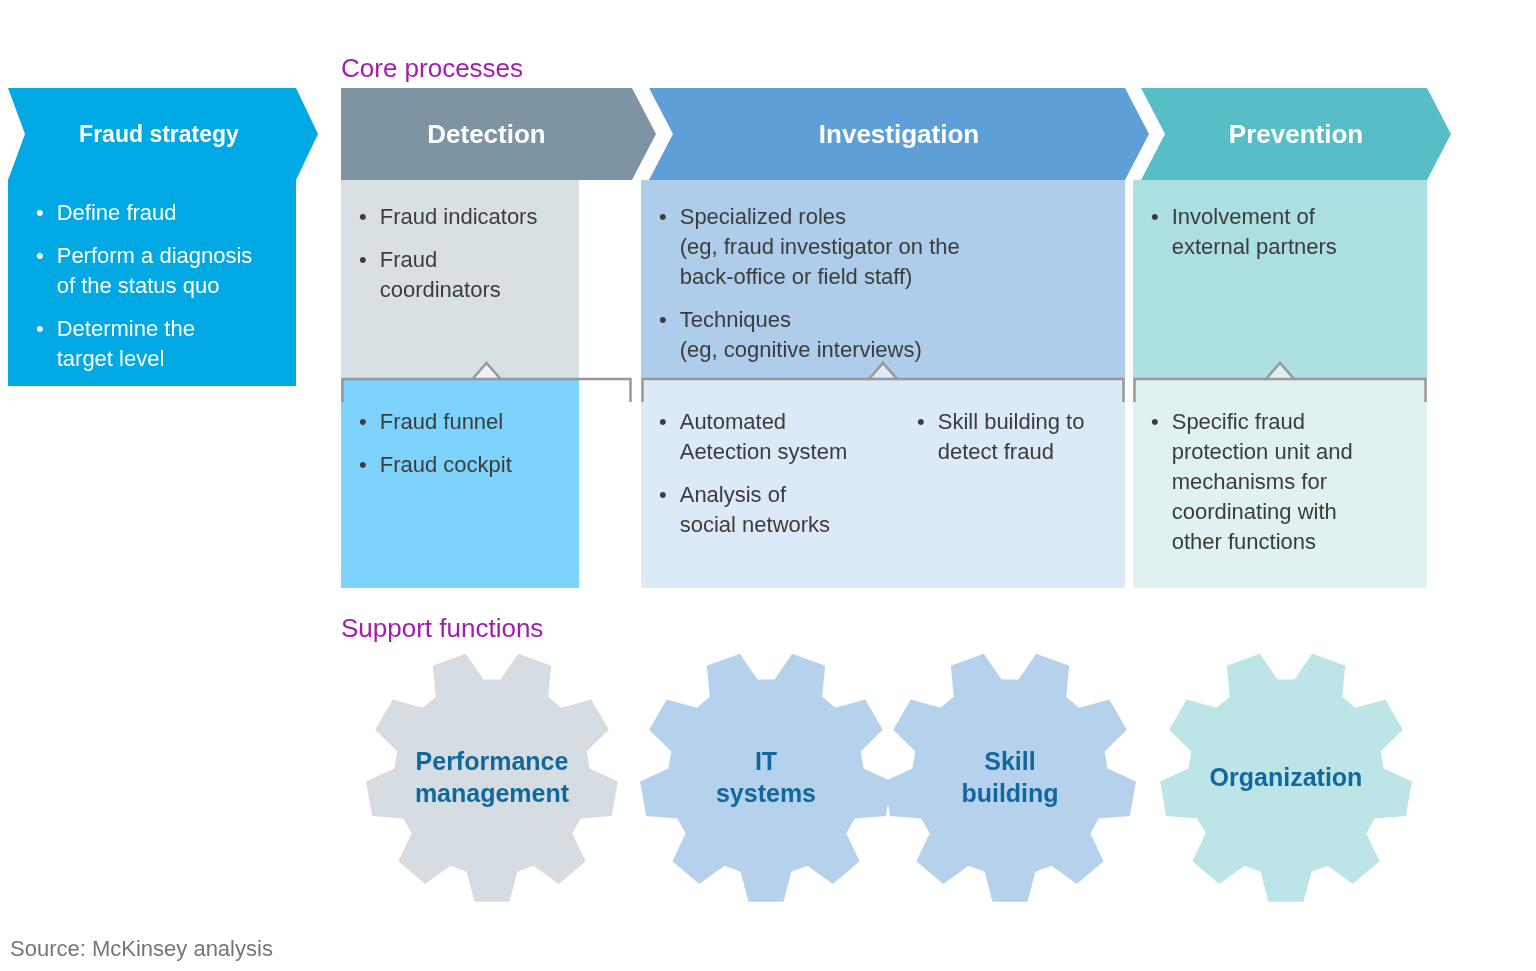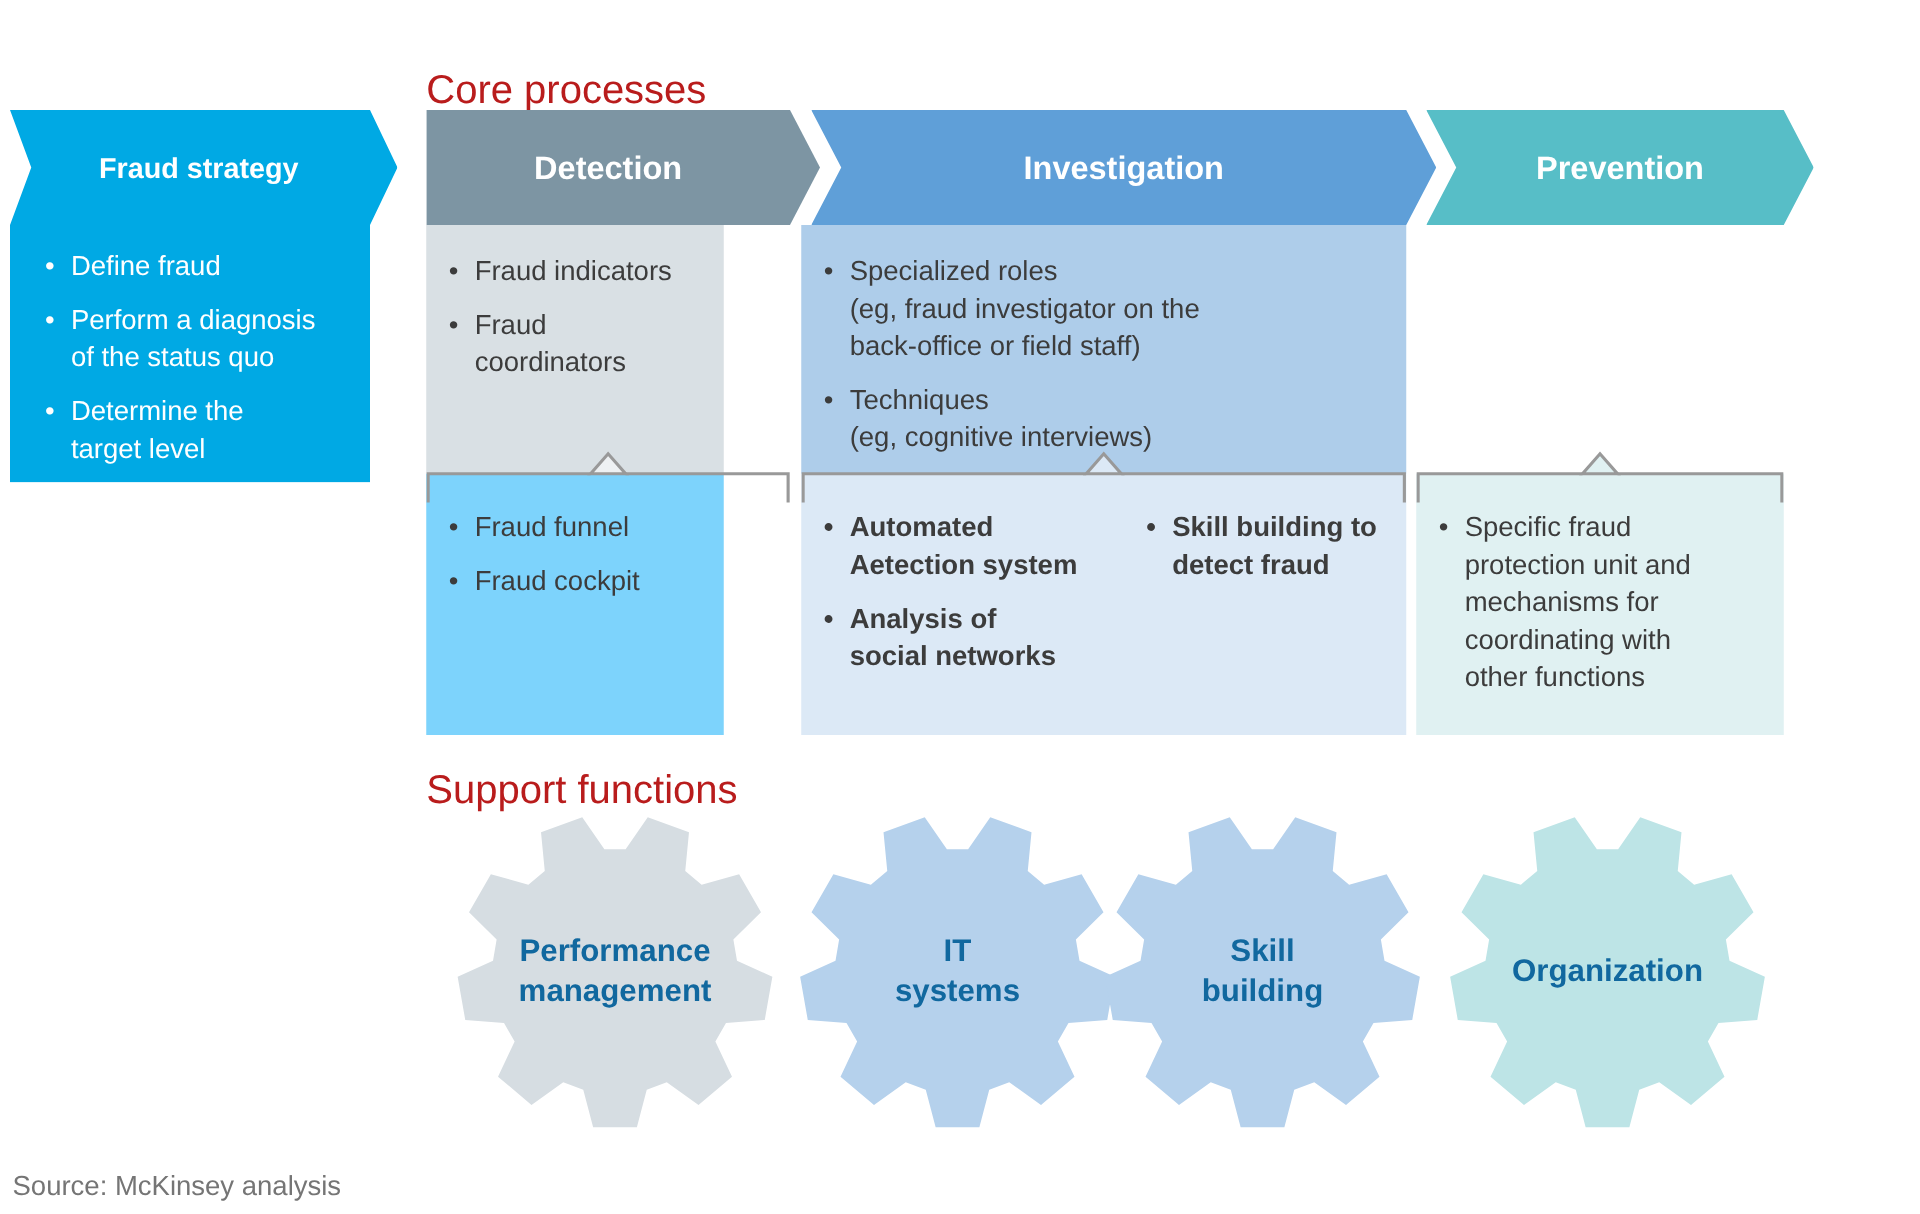--- a/index.html
+++ b/index.html
@@ -1,21 +1,21 @@
 <!DOCTYPE html>
 <html><head>
 <meta charset="utf-8">
 <style>
   * { margin:0; padding:0; box-sizing:border-box; }
   html,body { background:#fff; }
   body { font-family:"Liberation Sans", sans-serif; }
   .canvas { position:relative; width:1536px; height:971px; background:#fff; overflow:hidden; }
 
   .page-title { position:absolute; left:10px; top:6px; font-size:28px; font-weight:bold; color:#262626; }
-  .section-label { position:absolute; font-size:32px; color:#b91c1c; }
+  .section-label { position:absolute; font-size:26px; color:#a21caf; }
   .lbl-core { left:341px; top:53px; }
   .lbl-support { left:341px; top:613px; }
   .source { position:absolute; left:10px; top:936px; font-size:22px; color:#757575; }
 
   
   .fs-banner { position:absolute; left:8px; top:88px; width:310px; height:298px;
     background:#00A9E4; color:#fff;
     clip-path:polygon(0 0, 288px 0, 100% 46px, 288px 92px, 288px 100%, 0 100%, 0 92px, 17px 46px); }
   .fs-header { height:92px; width:288px; display:flex; align-items:center; justify-content:center;
     font-size:23px; font-weight:bold; padding-left:14px; }
@@ -45,21 +45,21 @@
   .col-det  { left:341px; width:238px; }
   .col-inv  { left:641px; width:484px; }
   .col-prev { left:1133px; width:294px; }
   .bg-det-top { background:#D9E0E4; }
   .bg-det-bot { background:#7dd3fc; }
   .bg-inv-top { background:#AECDEA; }
   .bg-inv-bot { background:#DCE9F6; }
   .bg-prev-top { background:#ABDFE2; }
   .bg-prev-bot { background:#E0F1F2; }
 
-  .twocol { display:grid; grid-template-columns:258px 1fr;font-weight:bold; }
+  .twocol { display:grid; grid-template-columns:258px 1fr; }
 
   
   .sep { position:absolute; top:360px; pointer-events:none; }
 
   
   .gear { position:absolute; width:256px; height:256px; top:649px; }
   .gear svg { position:absolute; inset:0; }
   .gear-label { position:absolute; inset:0; display:flex; align-items:center; justify-content:center;
     text-align:center; font-size:25px; font-weight:bold; color:#11689F; line-height:32px; }
   .g1 { left:364px; } .g2 { left:638px; } .g3 { left:882px; } .g4 { left:1158px; }
@@ -140,20 +140,26 @@
           <span class="pre">Skill building to
 detect fraud</span>
         </div>
     </div>
   </div>
   <svg class="sep" style="left:641px" width="484" height="46">
     <polygon points="228,19 242,3 256,19" fill="#DCE9F6" stroke="#999999" stroke-width="2.5"></polygon>
     <path d="M1.5,42 L1.5,19 L228,19 M256,19 L482.5,19 L482.5,42" fill="none" stroke="#999999" stroke-width="2.5"></path>
   </svg>
 
+  <div class="box topbox col-prev bg-prev-top">
+    <div class="b">
+        <span class="pre">Involvement of
+external partners</span>
+      </div>
+  </div>
   <div class="box botbox col-prev bg-prev-bot">
     <div class="b">
         <span class="pre">Specific fraud
 protection unit and
 mechanisms for
 coordinating with
 other functions</span>
       </div>
   </div>
   <svg class="sep" style="left:1133px" width="294" height="46">

